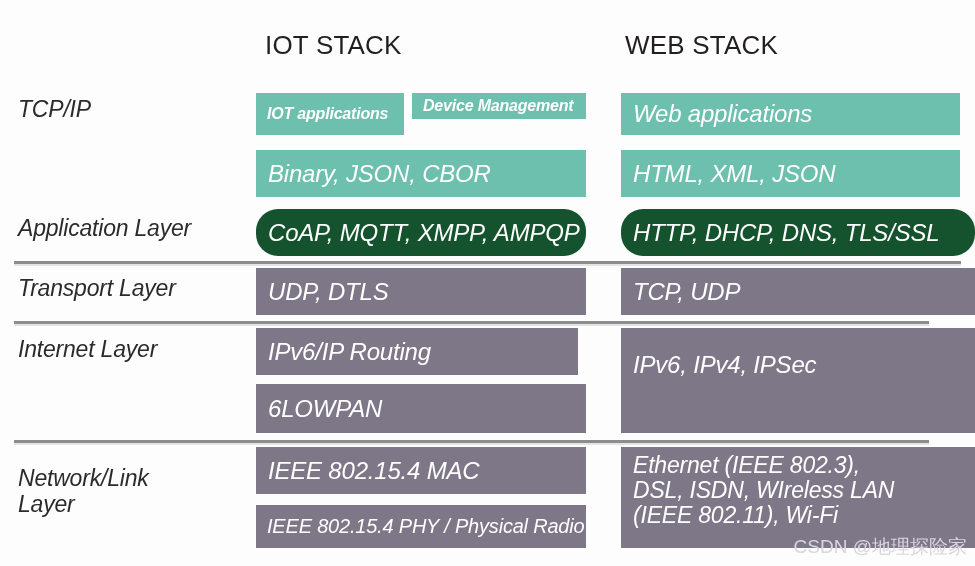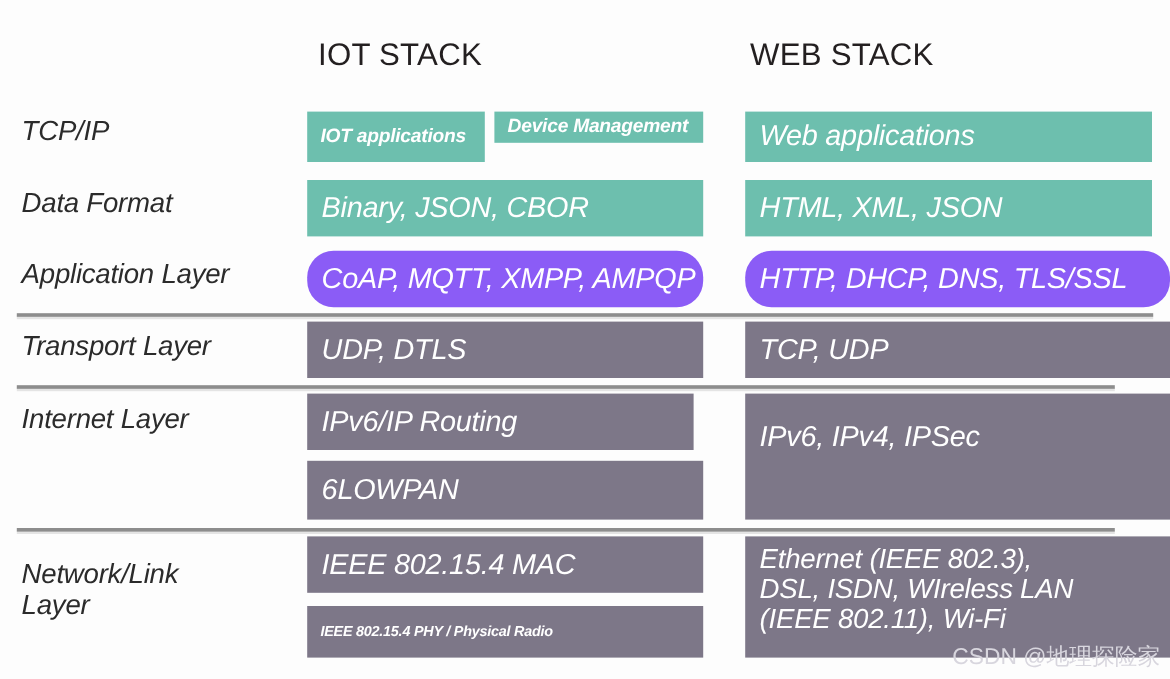--- a/index.html
+++ b/index.html
@@ -58,24 +58,24 @@
     padding-left: 12px;
     color: #ffffff;
     font-style: italic;
     font-size: 24px;
     letter-spacing: -0.2px;
     line-height: 1.05;
     white-space: pre-line;
     overflow: hidden;
   }
   .box.teal   { background: #6dbfae; }
-  .box.mteal  { background: #8b5cf6; border-radius: 22px; }
+  .box.mteal  { background: #14532d; border-radius: 22px; }
   .box.gray   { background: #7d7788; }
   .box.small  { font-size: 16px; font-weight: bold; padding-left: 11px; }
-  .box.smallthin { font-size: 12px; font-weight: bold; padding-left: 11px; }
+  .box.smallthin { font-size: 20px; font-weight: normal; padding-left: 11px; }
   .box.multi  { align-items: flex-start; padding-top: 6px; font-size: 23px; line-height: 1.08; }
 
   
   #watermark {
     position: absolute;
     right: 8px;
     bottom: 6px;
     font-size: 19px;
     color: #d8d6de;
     font-style: normal;
@@ -85,21 +85,20 @@
 </style>
 </head>
 <body>
 
 <div id="canvas">
 
   <div class="col-header" id="hdr-iot">IOT STACK</div>
   <div class="col-header" id="hdr-web">WEB STACK</div>
 
   <div class="layer-label" style="left:18px; top:97px;">TCP/IP</div>
-  <div class="layer-label" style="left:18px; top:157px;">Data Format</div>
   <div class="layer-label" style="left:18px; top:216px;">Application Layer</div>
   <div class="layer-label" style="left:18px; top:276px;">Transport Layer</div>
   <div class="layer-label" style="left:18px; top:337px;">Internet Layer</div>
   <div class="layer-label" style="left:18px; top:466px;">Network/Link
 Layer</div>
 
   <div class="sep" style="top:261px; width:947px;"></div>
   <div class="sep" style="top:321px; width:915px;"></div>
   <div class="sep" style="top:440px; width:915px;"></div>
 

